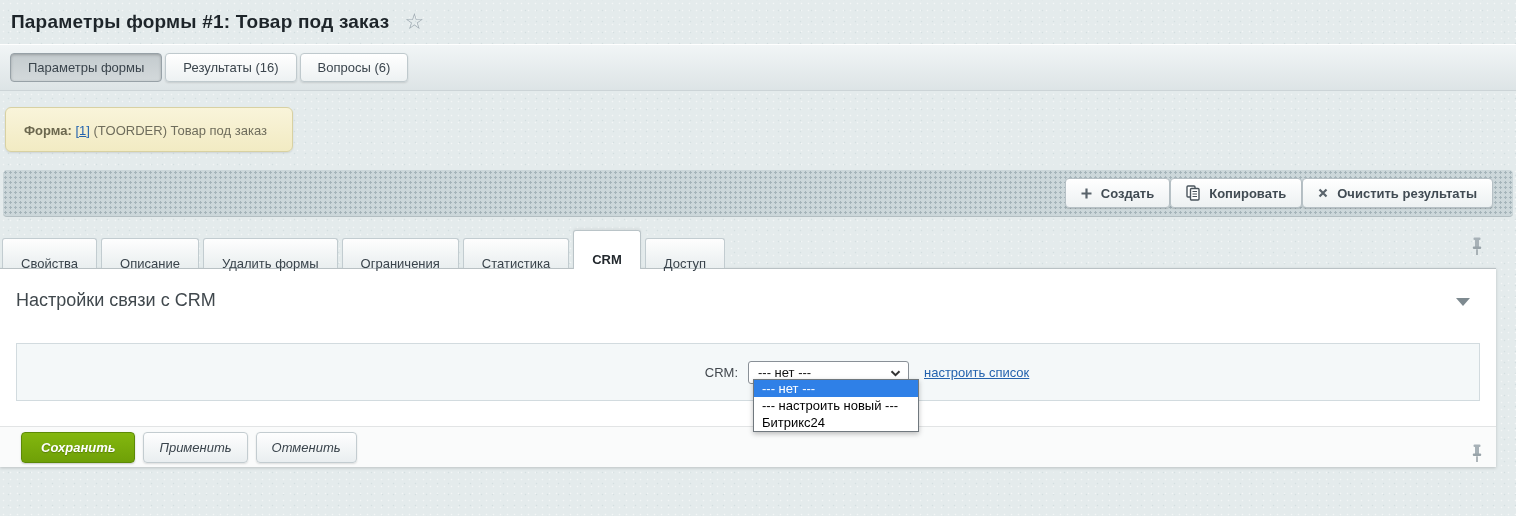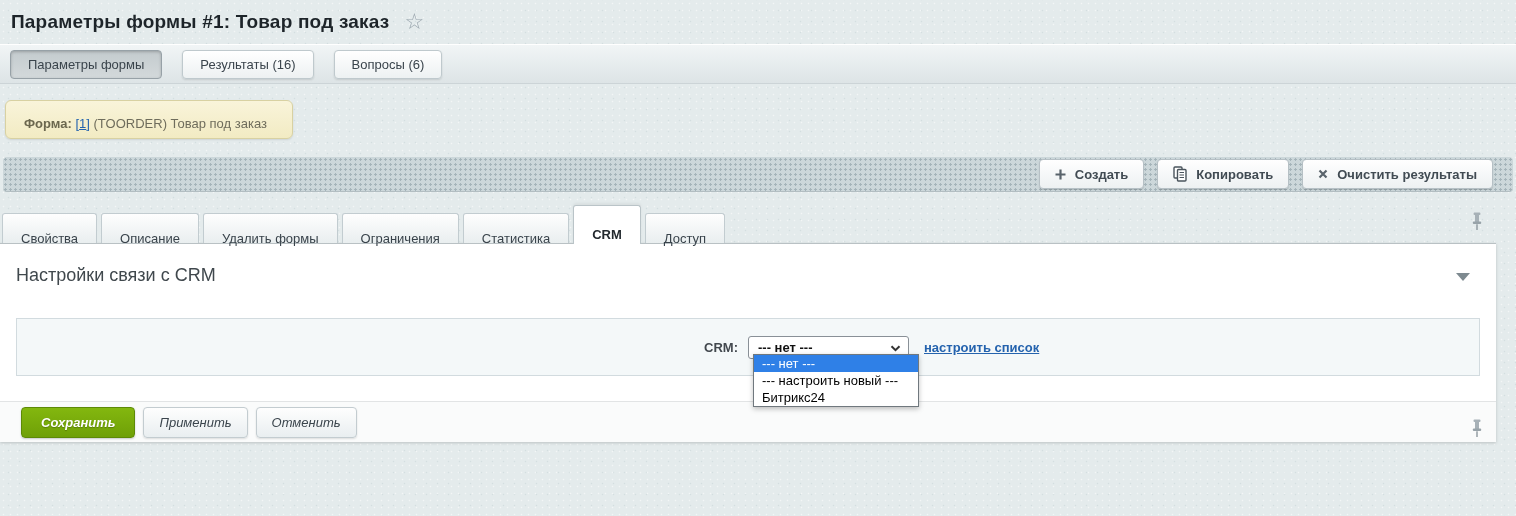--- a/index.html
+++ b/index.html
@@ -16,56 +16,56 @@
     background-position:0 0, 3px 5px;
     overflow:hidden;
     position:relative;
   }
   
   .title-row { height:44px; display:flex; align-items:center; padding-left:11px; }
   .title-row h1 { font-size:19px; font-weight:bold; color:#1d2429; letter-spacing:0.2px; }
   .star { margin-left:15px; font-size:22px; color:#9aa6ae; line-height:1; cursor:pointer; }
   
   .band {
-    height:40px; display:flex; align-items:center; gap:20px; padding-left:10px;
+    height:47px; display:flex; align-items:center; gap:3px; padding-left:10px;
     border-top:1px solid #ffffff; border-bottom:1px solid #ccd4d7;
     background:linear-gradient(#f1f5f6, #dde4e6);
   }
   .band-btn {
     padding:6px 17px; font-size:13px; color:#3a444c; cursor:pointer;
     background:linear-gradient(#ffffff, #edf1f2);
     border:1px solid #bfc9cd; border-radius:4px;
     box-shadow:0 1px 2px rgba(0,0,0,0.12);
     font-family:"Liberation Sans", sans-serif;
   }
   .band-btn.active {
     background:linear-gradient(#c4cbce, #d3d9db);
     border-color:#97a1a7;
     box-shadow:inset 0 1px 3px rgba(0,0,0,0.22);
   }
   
   .note {
-    display:inline-block; margin:16px 0 0 5px; width:288px; height:39px;
+    display:inline-block; margin:16px 0 0 5px; width:288px; height:45px;
     padding:15px 0 0 18px;
     background:linear-gradient(#f9f4da, #f2ebc3);
     border:1px solid #d8d1a2; border-radius:6px;
     box-shadow:0 1px 2px rgba(0,0,0,0.10);
     color:#6f6d5c; white-space:nowrap;
   }
   .note b { color:#6b674e; }
   .note .bracket { color:#2463ae; }
   .note a { color:#2463ae; text-decoration:underline; cursor:pointer; }
   
   .strip {
-    margin:18px 3px 0; height:35px; border-radius:4px;
+    margin:18px 3px 0; height:47px; border-radius:4px;
     background-color:#ccd7da;
     background-image:radial-gradient(rgba(84,106,117,0.32) 1px, transparent 1.3px);
     background-size:5px 5px;
     border-bottom:1px solid #b3bec2;
-    display:flex; justify-content:flex-end; align-items:center; gap:13px; padding-right:20px;
+    display:flex; justify-content:flex-end; align-items:center; padding-right:20px;
   }
   .tool-btn {
     display:flex; align-items:center; gap:9px; height:30px; padding:0 15px;
     background:linear-gradient(#ffffff, #edf1f2);
     border:1px solid #b6c0c5; border-radius:4px;
     font-size:13px; font-weight:bold; color:#414b53; cursor:pointer;
     box-shadow:0 1px 1px rgba(0,0,0,0.15);
     font-family:"Liberation Sans", sans-serif;
   }
   .tool-btn svg { display:block; }
@@ -97,21 +97,21 @@
   }
   .section-header { height:58px; padding:21px 0 0 16px; font-size:18px; color:#40484d; position:relative; }
   .collapse-arrow {
     position:absolute; right:26px; top:29px; width:0; height:0; cursor:pointer;
     border-left:7px solid transparent; border-right:7px solid transparent;
     border-top:8px solid #7e8a90;
   }
   .field-box {
     margin:0 16px; height:78px;
     background:#f4f8f9; border:1px solid #d2dbdf;
-    display:flex; align-items:center;font-weight:bold;
+    display:flex; align-items:center;
   }
   .crm-row { display:flex; align-items:center; width:100%; }
   .crm-label { width:50%; text-align:right; padding-right:10px; color:#42484e; }
   .crm-select {
     width:161px; height:23px; background:#fff;
     border:1px solid #899097; border-radius:3px;
     display:flex; align-items:center; justify-content:space-between;
     padding:0 7px 0 9px; color:#111; cursor:pointer;
   }
   .crm-link { margin-left:15px; color:#2463ae; text-decoration:underline; cursor:pointer; }

